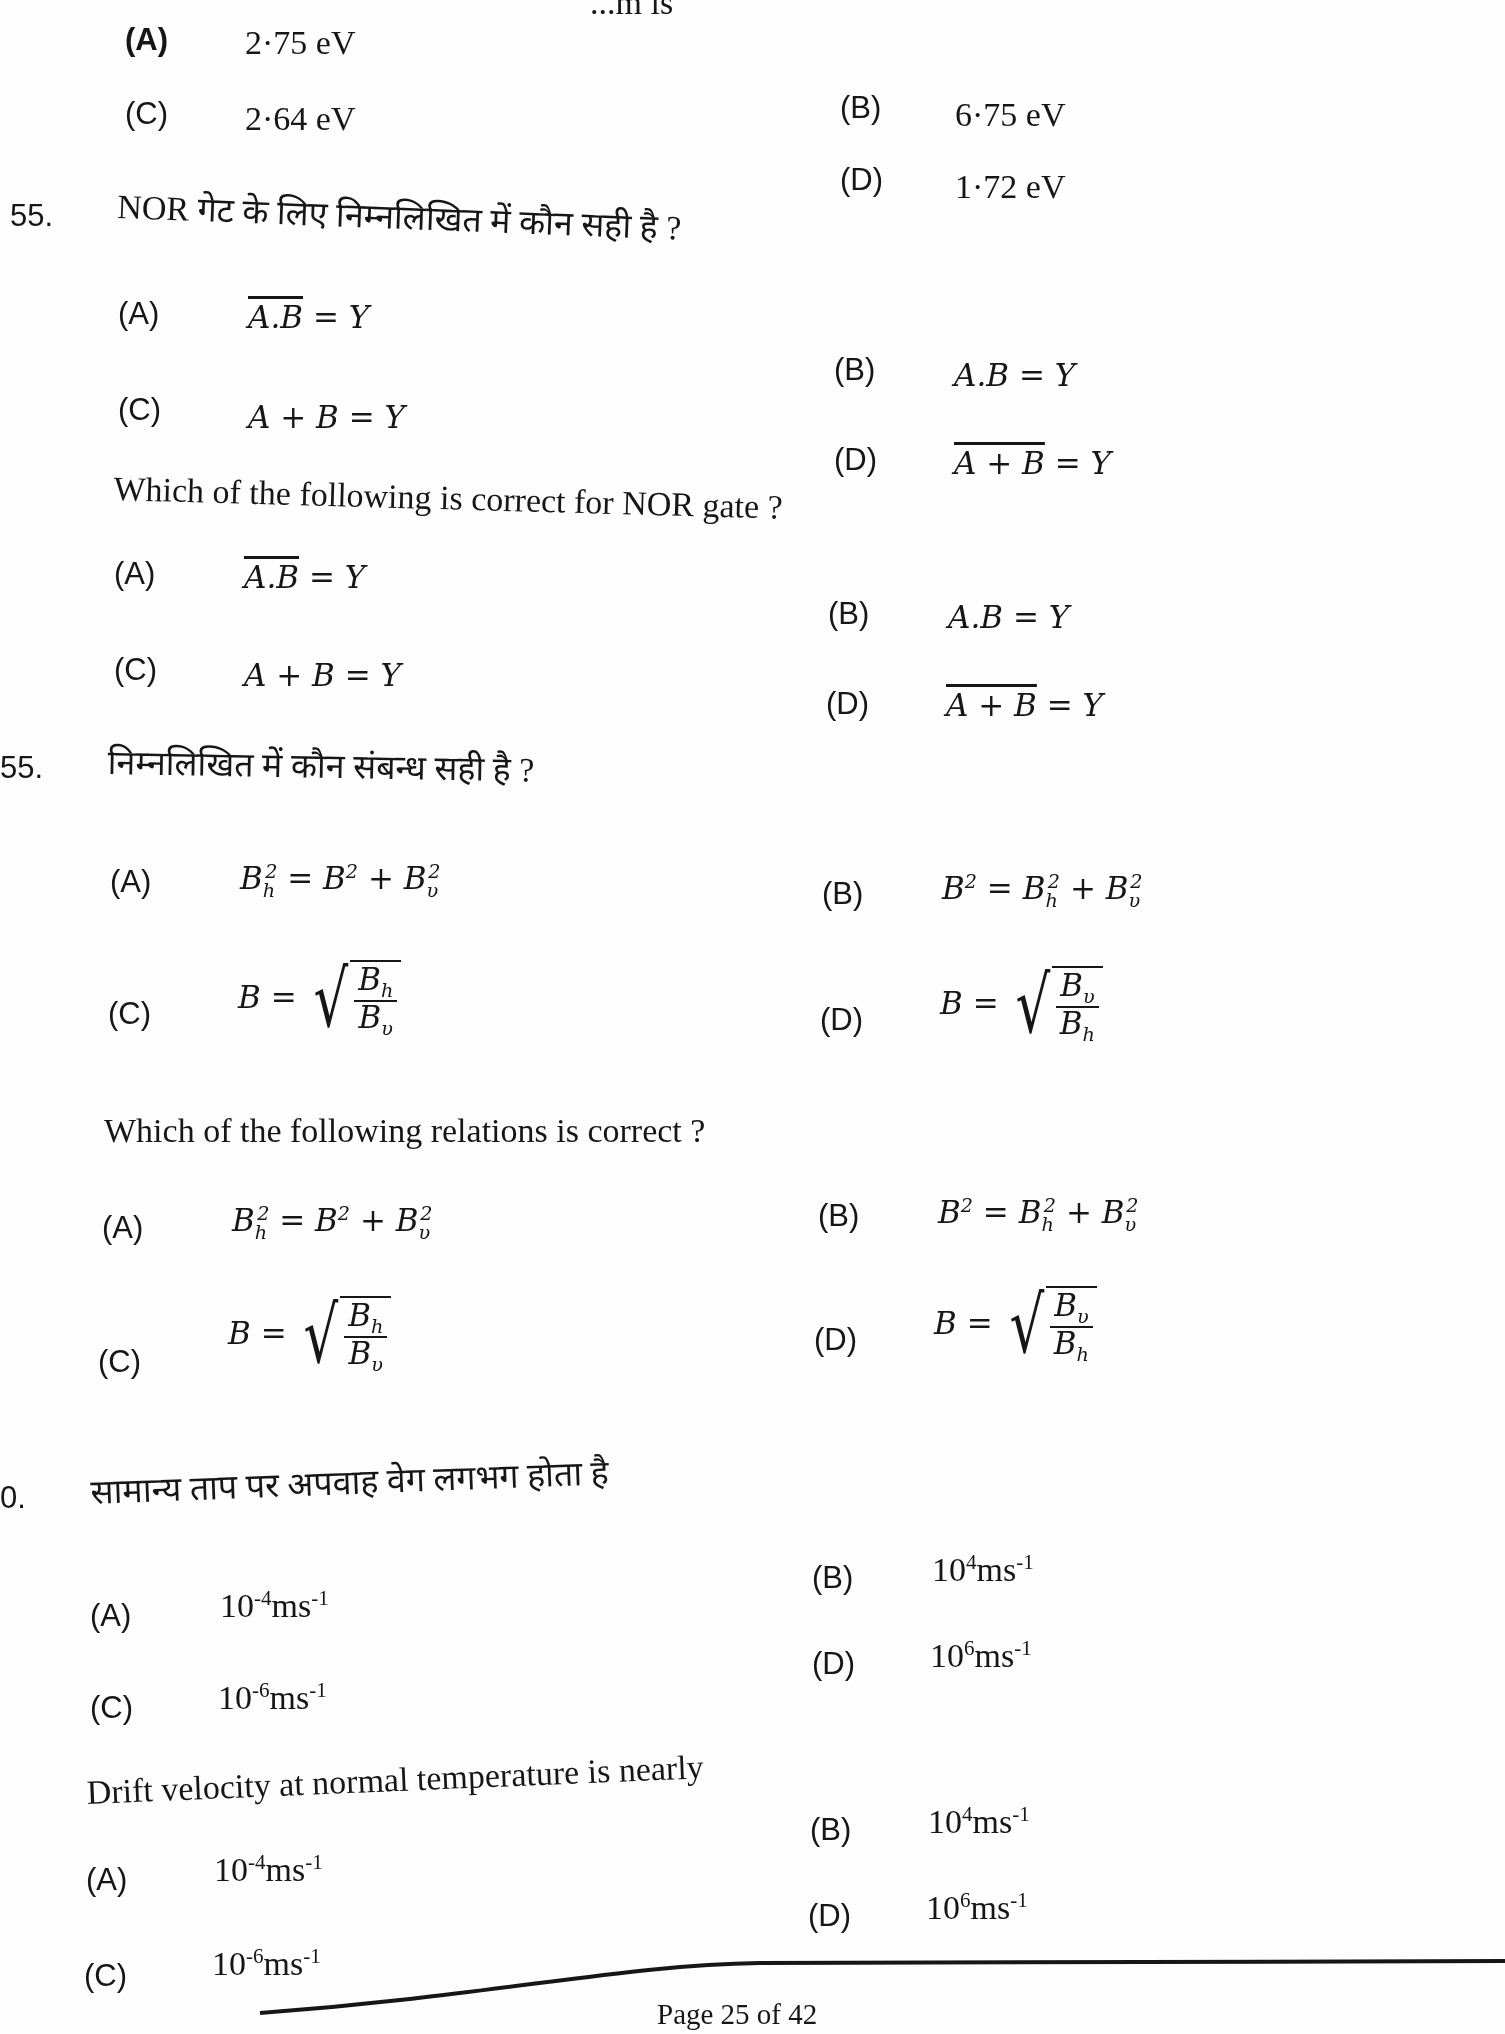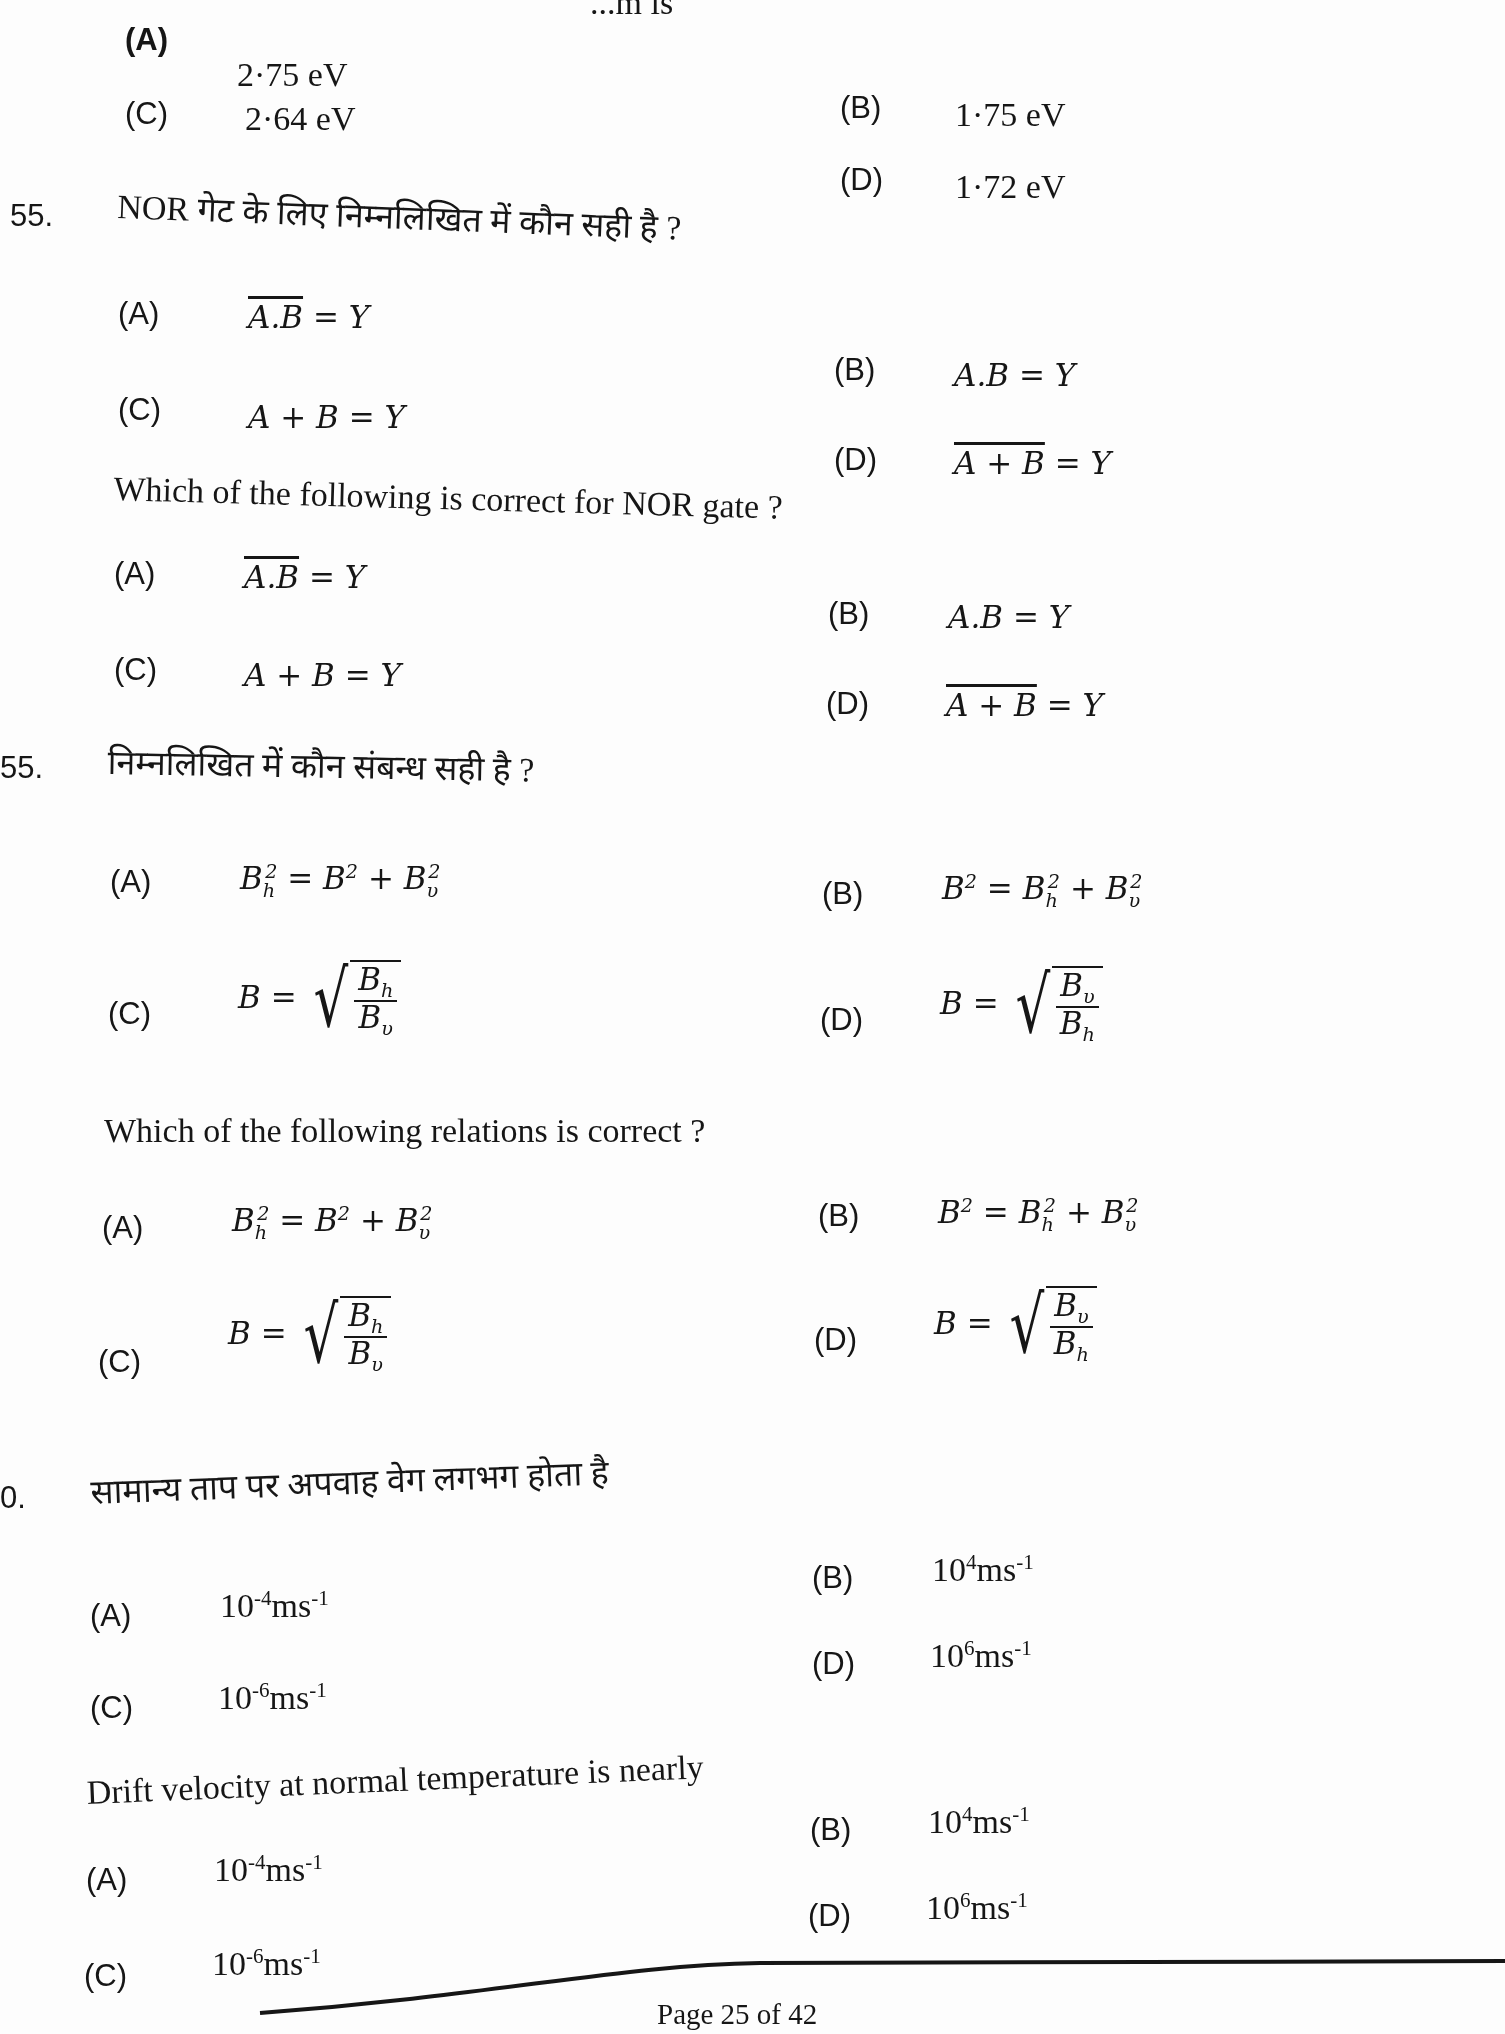--- a/index.html
+++ b/index.html
@@ -17,25 +17,25 @@
   .frac .n{border-bottom:2px solid #161616;padding:0 4px;}
   .footer-line{position:absolute;left:0;top:1972px;width:1505px;height:30px;}
 </style>
 </head>
 <body>
 
 <div class="t" style="left:590px;top:-14px;">...m is</div>
 
 <div>
   <div class="t lbl" style="left:125px;top:24px;font-weight:bold;">(A)</div>
-  <div class="t" style="left:237px;top:26px;margin-top:32px;">2·75 eV</div>
+  <div class="t" style="left:245px;top:26px;">2·75 eV</div>
   <div class="t lbl" style="left:125px;top:98px;">(C)</div>
   <div class="t" style="left:245px;top:102px;">2·64 eV</div>
   <div class="t lbl" style="left:840px;top:92px;">(B)</div>
-  <div class="t" style="left:955px;top:98px;">1·75 eV</div>
+  <div class="t" style="left:955px;top:98px;">6·75 eV</div>
   <div class="t lbl" style="left:840px;top:164px;">(D)</div>
   <div class="t" style="left:955px;top:170px;">1·72 eV</div>
 </div>
 
 <div>
   <div class="t lbl" style="left:10px;top:200px;">55.</div>
   <div class="t q" style="left:118px;top:190px;transform:rotate(2.2deg);transform-origin:left top;">NOR गेट के लिए निम्नलिखित में कौन सही है ?</div>
 
   <div class="t lbl" style="left:118px;top:298px;">(A)</div>
   <div class="t m" style="left:248px;top:302px;"><span class="ov">A.B</span><span> = Y</span></div>

